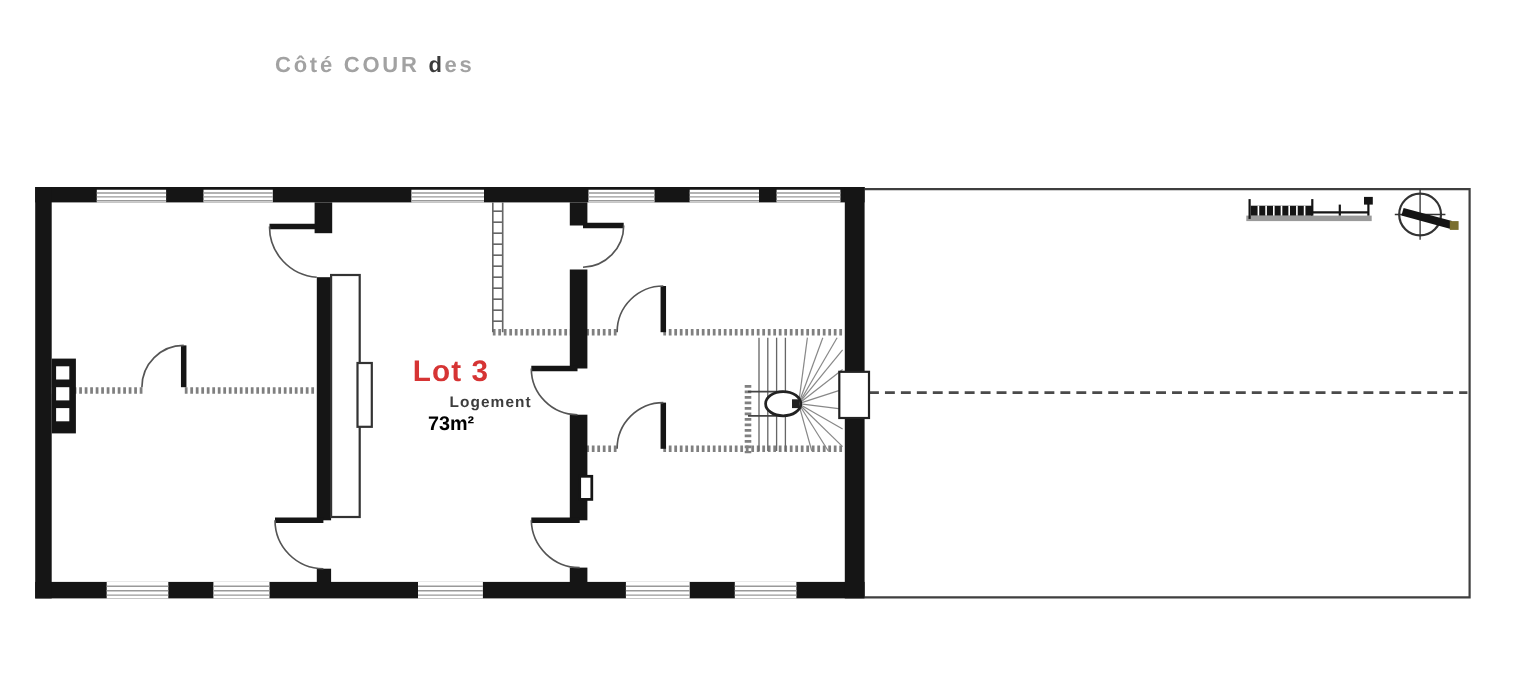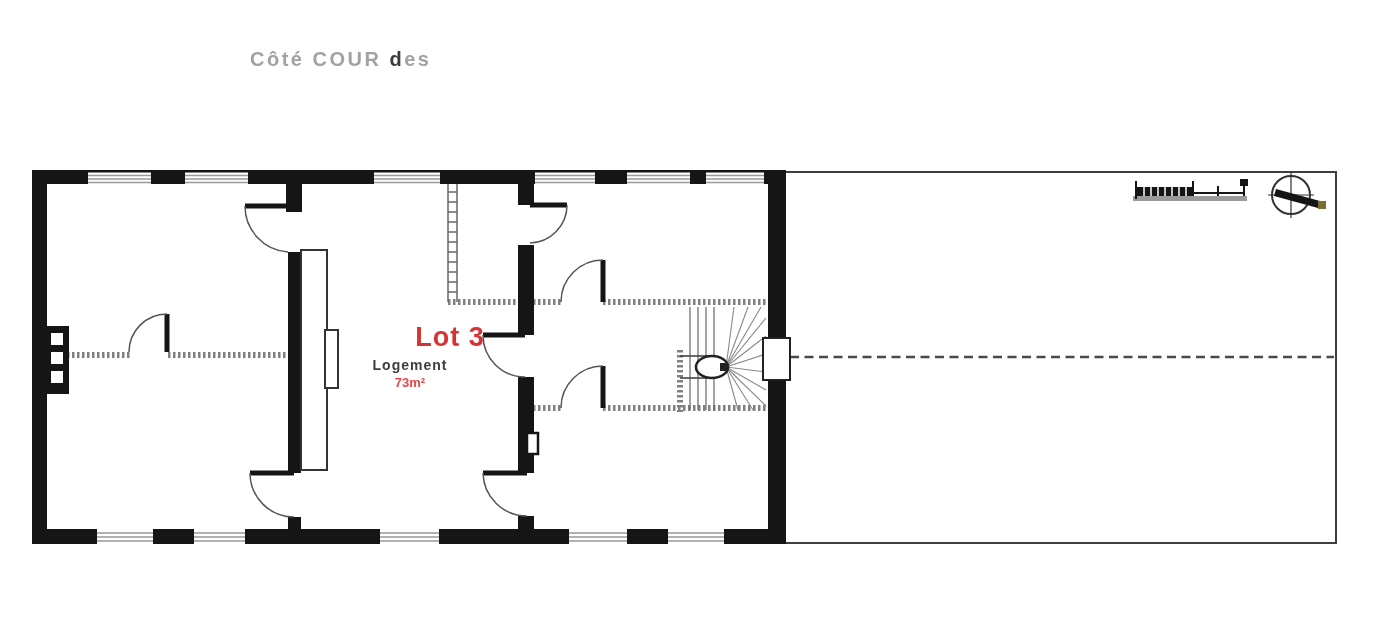--- a/index.html
+++ b/index.html
@@ -10,29 +10,29 @@
   #plan-svg{position:absolute;left:0;top:0;}
   .overlay{position:absolute;}
   .hdr{
     left:250px;top:46px;width:340px;
     font-size:20px;line-height:27px;letter-spacing:2.5px;color:#a2a2a2;font-weight:bold;
   }
   .hdr .em1{color:#3b3b3b;}
   .hdr .em2{color:#161616;font-size:21px;}
   .lot{
     left:340px;top:322px;width:140px;text-align:center;
-    font-size:27px;font-weight:bold;color:#d63434;letter-spacing:1px;padding-left:40px;
+    font-size:27px;font-weight:bold;color:#d63434;letter-spacing:1px;
   }
   .lgt{
     left:340px;top:357px;width:140px;text-align:center;
-    font-size:14px;font-weight:bold;color:#3d3d3d;letter-spacing:1px;
+    font-size:14px;font-weight:bold;color:#3d3d3d;letter-spacing:1px;padding-left:36px;
   }
   .area{
     left:340px;top:375px;width:140px;text-align:center;
-    font-size:13px;font-weight:bold;color:#ef4444;
+    font-size:18px;font-weight:bold;color:#000000;
   }
 </style>
 </head>
 <body>
 
 <div id="stage">
 
   <div class="overlay hdr">
     <div><span>Côté COUR </span><span class="em1">d</span><span>es</span></div>
   </div>

